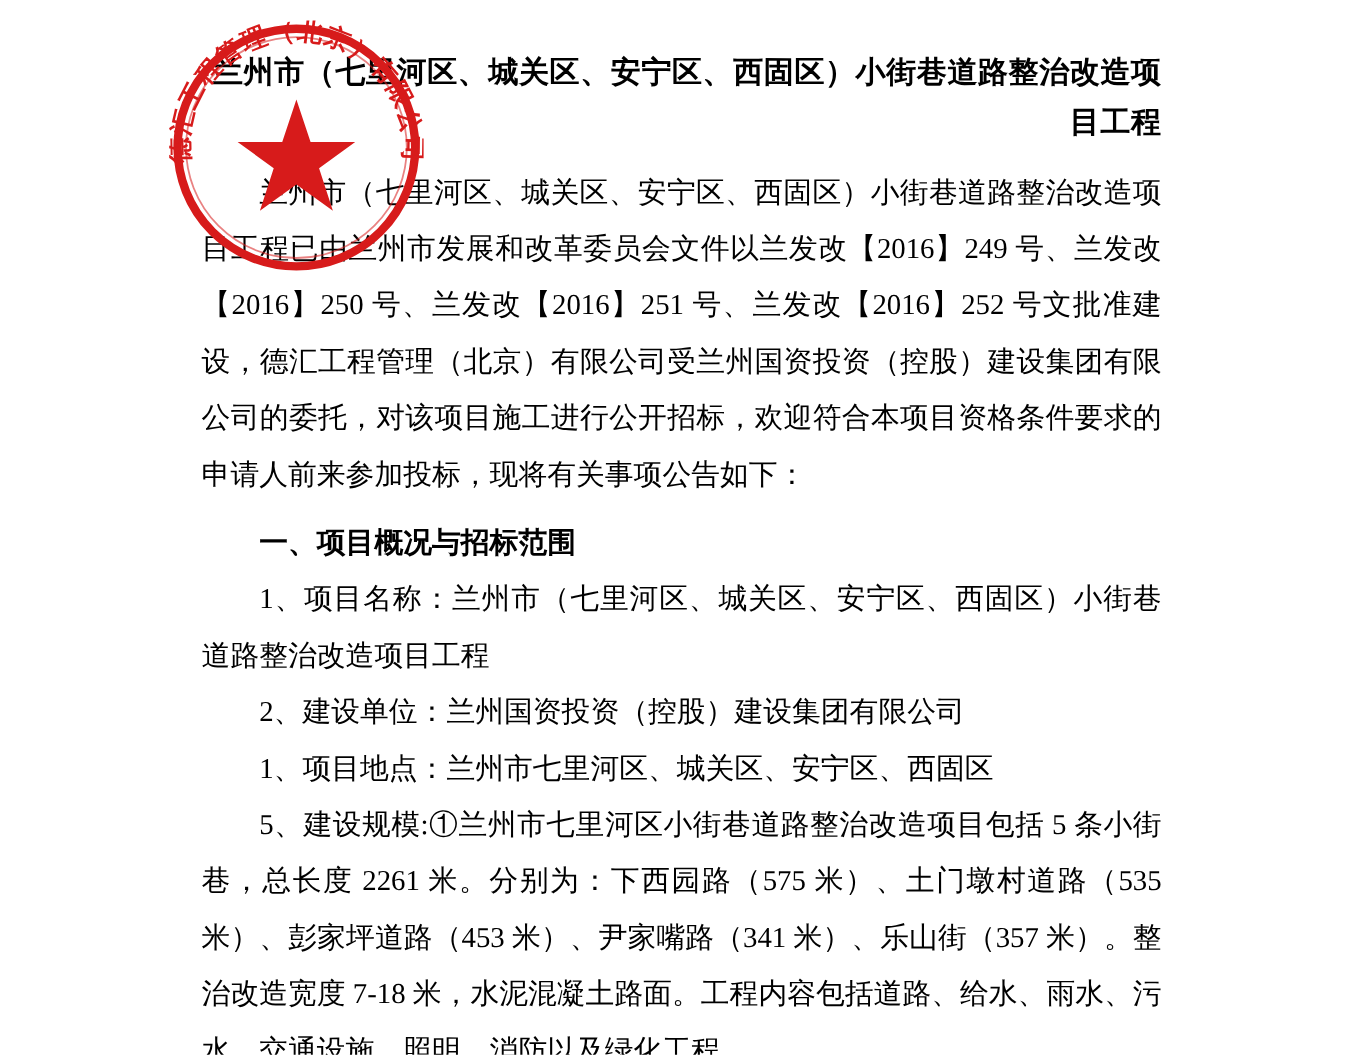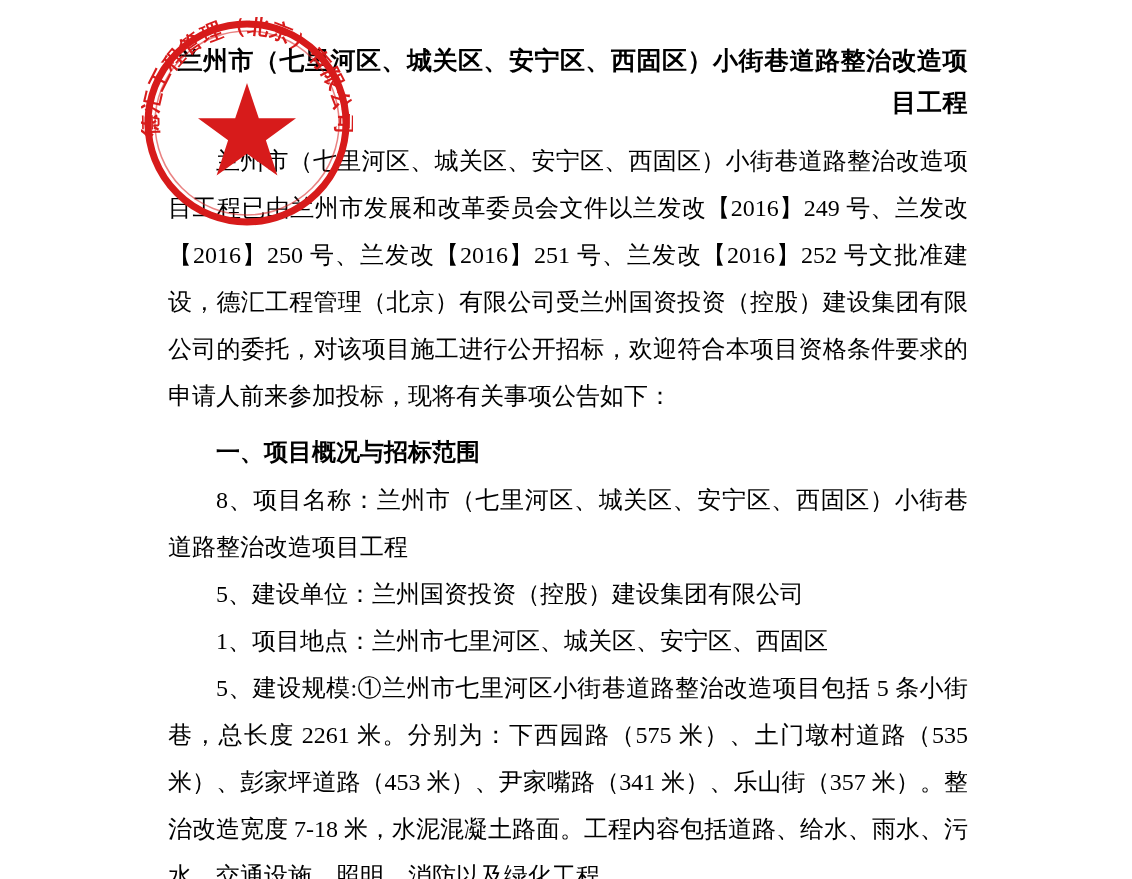--- a/index.html
+++ b/index.html
@@ -46,21 +46,21 @@
     text-indent: 48px;
   }
   .section-head {
     font-size: 24px;
     font-weight: bold;
     line-height: 47px;
     text-indent: 48px;
     margin: 0;
   }
   .gap-top-1 { margin-top: 14px; }
-  .gap-top-2 { margin-top: 10px; font-family: Liberation Mono, monospace; }
+  .gap-top-2 { margin-top: 10px; }
 
   
   .seal {
     position: absolute;
     left: 141px;
     top: 17px;
     width: 212px;
     height: 212px;
     pointer-events: none;
   }
@@ -81,22 +81,22 @@
   <div class="content">
 
     <div>
       <div class="doc-title">兰州市（七里河区、城关区、安宁区、西固区）小街巷道路整治改造项目工程</div>
     </div>
 
     <p class="para indent2 gap-top-1">兰州市（七里河区、城关区、安宁区、西固区）小街巷道路整治改造项目工程已由兰州市发展和改革委员会文件以兰发改【2016】249 号、兰发改【2016】250 号、兰发改【2016】251 号、兰发改【2016】252 号文批准建设，德汇工程管理（北京）有限公司受兰州国资投资（控股）建设集团有限公司的委托，对该项目施工进行公开招标，欢迎符合本项目资格条件要求的申请人前来参加投标，现将有关事项公告如下：</p>
 
     <p class="section-head gap-top-2">一、项目概况与招标范围</p>
 
-    <p class="para indent2">8、项目名称：兰州市（七里河区、城关区、安宁区、西固区）小街巷道路整治改造项目工程</p>
-    <p class="para indent2">5、建设单位：兰州国资投资（控股）建设集团有限公司</p>
+    <p class="para indent2">1、项目名称：兰州市（七里河区、城关区、安宁区、西固区）小街巷道路整治改造项目工程</p>
+    <p class="para indent2">2、建设单位：兰州国资投资（控股）建设集团有限公司</p>
     <p class="para indent2">1、项目地点：兰州市七里河区、城关区、安宁区、西固区</p>
     <p class="para indent2">5、建设规模:①兰州市七里河区小街巷道路整治改造项目包括 5 条小街巷，总长度 2261 米。分别为：下西园路（575 米）、土门墩村道路（535 米）、彭家坪道路（453 米）、尹家嘴路（341 米）、乐山街（357 米）。整治改造宽度 7-18 米，水泥混凝土路面。工程内容包括道路、给水、雨水、污水、交通设施、照明、消防以及绿化工程。</p>
 
   </div>
 
   <div class="seal">
     <svg width="212" height="212" viewBox="0 0 212 212" xmlns="http://www.w3.org/2000/svg" aria-hidden="true">
       <circle cx="106" cy="106" r="99" fill="none" stroke="#d71b1b" stroke-width="7"></circle>
       <circle cx="106" cy="106" r="92" fill="none" stroke="#d71b1b" stroke-width="1.5" opacity="0.55"></circle>
       <path id="sealArc" d="M 106 196 A 90 90 0 1 1 106.1 196" fill="none" stroke="none"></path>

